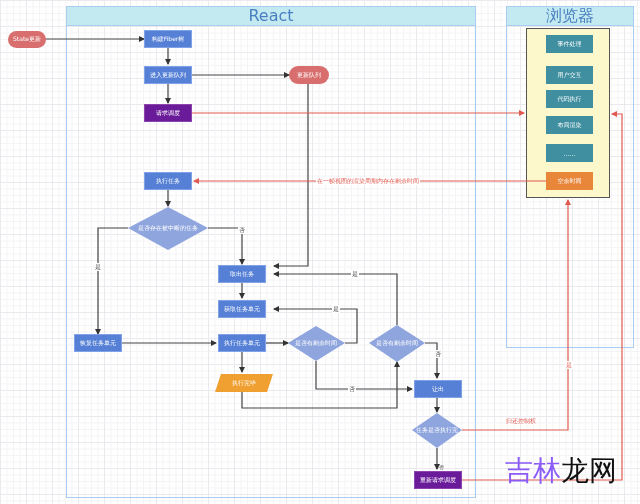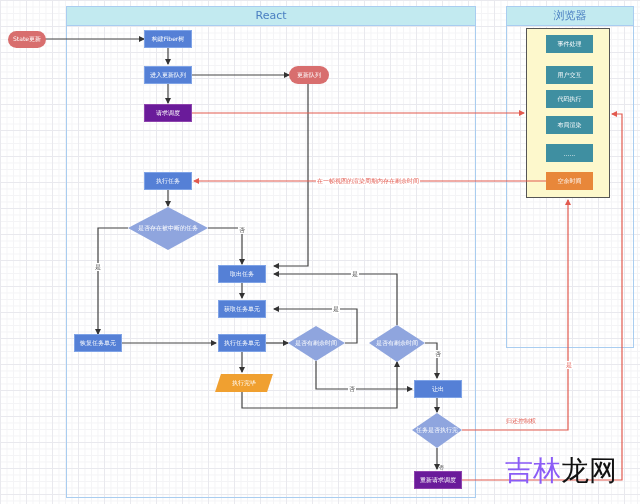--- a/index.html
+++ b/index.html
@@ -13,21 +13,21 @@
       linear-gradient(#f4f4f6 1px, transparent 1px),
       linear-gradient(90deg, #f4f4f6 1px, transparent 1px);
     background-size: 26px 26px, 26px 26px, 6.5px 6.5px, 6.5px 6.5px;
     background-position: 0 0, 0 0, 0 0, 0 0;
   }
   .abs { position: absolute; box-sizing: border-box; }
   .swimlane { border: 1px solid #a9cdf0; }
   .lane-head {
     position: absolute; left: 0; top: 0; right: 0; height: 18px;
     background: #c2eaf0; border-bottom: 1px solid #a9cdf0;
-    color: #4a7fc1; font-size: 11px; text-align: center; line-height: 18px;
+    color: #4a7fc1; font-size: 16px; text-align: center; line-height: 18px;
   }
   .node {
     position: absolute; box-sizing: border-box;
     display: flex; align-items: center; justify-content: center;
     color: #ffffff; font-size: 6px; text-align: center; white-space: nowrap;
   }
   .blue { background: #5580d6; border: 1px solid #7fa3e6; }
   .purple { background: #6a1b9a; border: 1px solid #8e44ad; }
   .pill { background: #d86e6e; border-radius: 9px; }
   .teal { background: #3f8fa1; }

